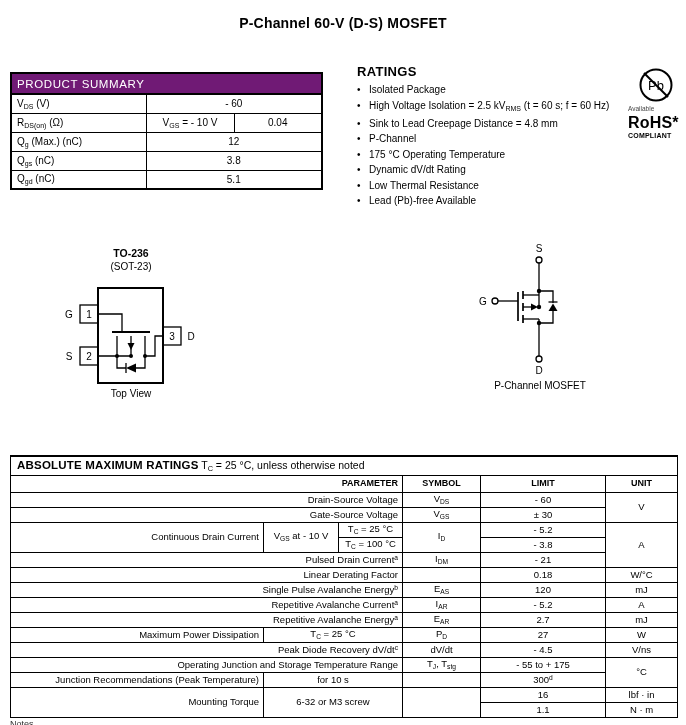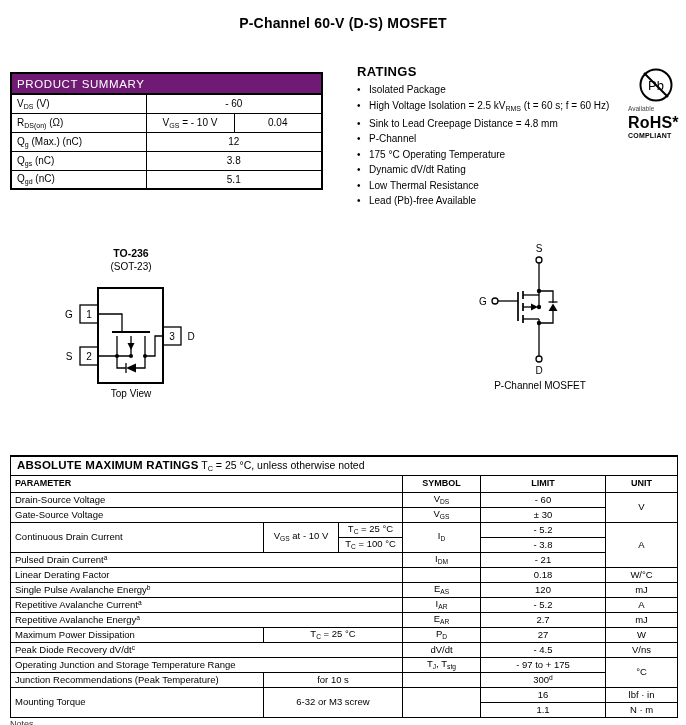--- a/index.html
+++ b/index.html
@@ -47,21 +47,21 @@
   .diag-line { stroke: #000; fill: none; stroke-width: 1.3; }
   .diag-thick { stroke: #000; fill: none; stroke-width: 2; }
   .diag-fill { fill: #000; stroke: none; }
   .diag-text { font-family: "Liberation Sans", sans-serif; font-size: 10px; fill: #000; }
   .diag-text-b { font-family: "Liberation Sans", sans-serif; font-size: 10.5px; font-weight: bold; fill: #000; }
 
   
   .amr { position: absolute; left: 10px; top: 455px; width: 667px; border: 1px solid #000; border-top: 2px solid #000; }
   .amr td { border: 1px solid #000; height: 15px; font-size: 9.5px; line-height: 1.02;
             padding: 0 4px; text-align: center; color: #000; vertical-align: middle; }
-  .amr td.left { text-align: left; }
+  .amr td.left { text-align: right; }
   .amr td.t-title { height: 19px; text-align: left; border-bottom: 1px solid #000; padding-left: 6px; }
   .amr .t-bold { font-weight: bold; font-size: 11.5px; letter-spacing: 0.2px; }
   .amr .t-sub { font-size: 10.5px; }
   .amr td.h { font-weight: bold; font-size: 9px; height: 17px; }
 
   .notes-label { position: absolute; left: 10px; top: 719px; font-size: 9px; color: #333; }
 </style>
 </head>
 <body>
 
@@ -290,21 +290,21 @@
   </tr>
   <tr>
     <td colspan="3" class="left"><span>Peak Diode Recovery dV/dt</span><sup>c</sup></td>
     <td>dV/dt</td>
     <td>- 4.5</td>
     <td>V/ns</td>
   </tr>
   <tr>
     <td colspan="3" class="left">Operating Junction and Storage Temperature Range</td>
     <td><span>T</span><sub>J</sub><span>, T</span><sub>stg</sub></td>
-    <td>- 97 to + 175</td>
+    <td>- 55 to + 175</td>
     <td rowspan="2">°C</td>
   </tr>
   <tr>
     <td class="left">Junction Recommendations (Peak Temperature)</td>
     <td colspan="2">for 10 s</td>
     <td></td>
     <td><span>300</span><sup>d</sup></td>
   </tr>
   <tr>
     <td rowspan="2" class="left">Mounting Torque</td>

